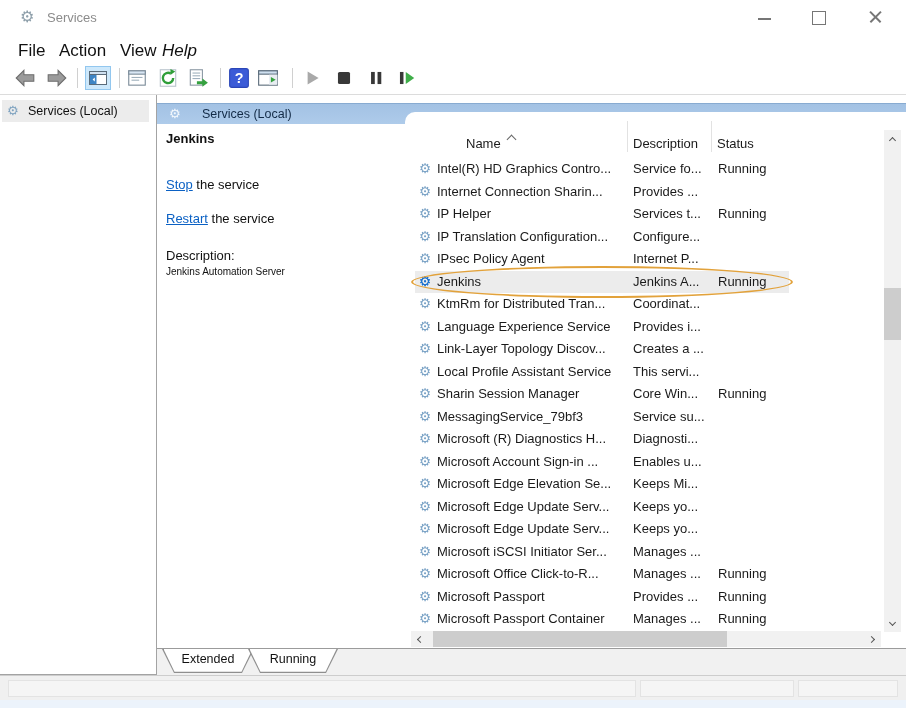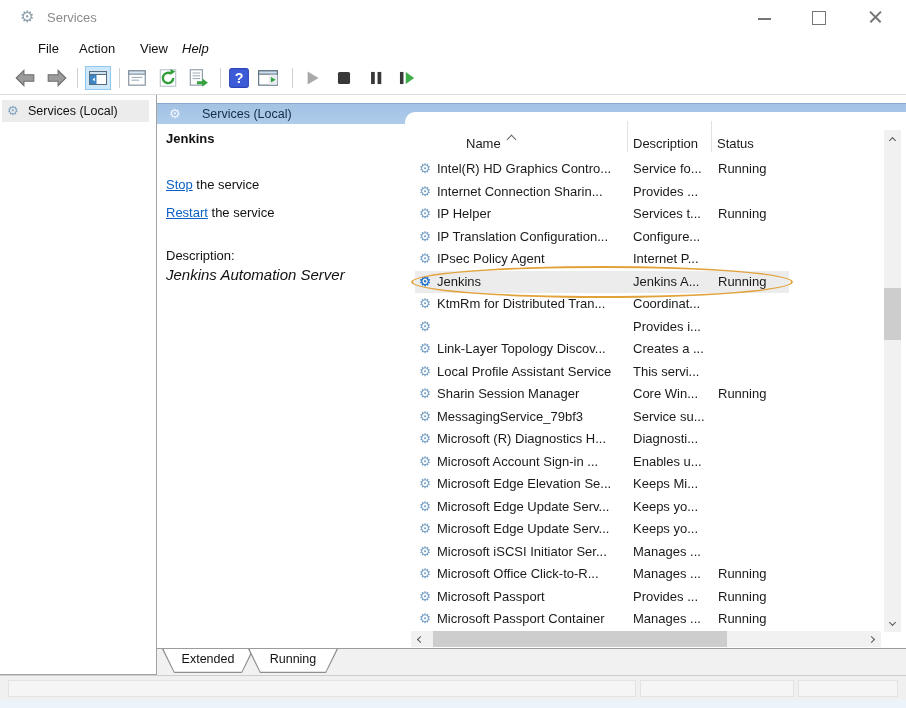--- a/index.html
+++ b/index.html
@@ -13,21 +13,21 @@
   .title-text{position:absolute;left:47px;top:10px;font-size:13px;color:#8c8c8c;}
   .winctl{position:absolute;top:5px;width:24px;height:24px;cursor:default;}
   .winctl.min{left:752px;} .winctl.max{left:806px;} .winctl.close{left:863px;}
   .winctl.min::before{content:"";position:absolute;left:6px;top:13px;width:13px;height:1.6px;background:#767676;}
   .winctl.max::before{content:"";position:absolute;left:6px;top:6px;width:12px;height:12px;border:1.4px solid #767676;}
   .winctl.close::before,.winctl.close::after{content:"";position:absolute;left:5px;top:11.4px;width:15px;height:1.5px;background:#767676;}
   .winctl.close::before{transform:rotate(45deg);} .winctl.close::after{transform:rotate(-45deg);}
 
   
   .menubar{position:absolute;left:0;top:36px;width:100%;height:26px;background:#fff;}
-  .menu-item{position:absolute;top:5px;font-size:13px;color:#111;margin-left:20px;}
+  .menu-item{position:absolute;top:5px;font-size:17px;color:#111;}
   .menu-item.m0{left:18px;} .menu-item.m1{left:59px;} .menu-item.m2{left:120px;} .menu-item.m3{left:162px;font-style:italic;}
 
   
   .toolbar{position:absolute;left:0;top:62px;width:100%;height:33px;background:#fff;border-bottom:1px solid #dcdcdc;}
   .tb{position:absolute;top:5px;width:22px;height:22px;}
   .tb svg{display:block;}
   .tb-sep{position:absolute;top:6px;width:1px;height:20px;background:#d0d0d0;}
   .tool-selected{background:#cde8fb;border:1px solid #92c7ef;width:26px;height:24px;top:4px;padding:1px 2px;}
 
   
@@ -35,24 +35,24 @@
   .tree-item{position:absolute;left:2px;top:5px;width:147px;height:22px;background:#ececec;}
   .tree-gear{position:absolute;left:5px;top:3px;font-family:"DejaVu Sans",sans-serif;font-size:13px;color:#7fa3c0;}
   .tree-label{position:absolute;left:26px;top:4px;font-size:12.5px;color:#111;}
 
   .blue-header{position:absolute;left:157px;top:103px;width:749px;height:21px;background:linear-gradient(#a3c2e4,#aecbea);border-top:1px solid #88abd1;}
   .bh-gear{position:absolute;left:12px;top:2px;font-family:"DejaVu Sans",sans-serif;font-size:13px;color:#f3f8fd;}
   .bh-text{position:absolute;left:45px;top:3px;font-size:12.5px;color:#132b47;}
 
   .svc-title{position:absolute;left:166px;top:131px;font-size:13px;font-weight:bold;color:#111;}
   .svc-link-line{position:absolute;left:166px;font-size:13px;color:#111;}
-  .ll0{top:177px;} .ll1{top:205px;}
+  .ll0{top:177px;} .ll1{top:211px;}
   .svc-link{color:#0b61c4;text-decoration:underline;cursor:pointer;}
   .desc-label{position:absolute;left:166px;top:248px;font-size:13px;color:#111;}
-  .desc-value{position:absolute;left:166px;top:266px;font-size:15px;color:#111;font-style:italic;}
+  .desc-value{position:absolute;left:166px;top:266px;font-size:10px;color:#111;}
 
   
   .list-panel{position:absolute;left:405px;top:112px;width:501px;height:536px;background:#fff;border-top-left-radius:10px;}
   .col-header{position:absolute;top:136px;font-size:13px;color:#1a1a1a;cursor:default;}
   .ch-name{left:425px;margin-left:41px;} .ch-desc{left:633px;} .ch-status{left:717px;}
   .col-sep{position:absolute;top:121px;width:1px;height:31px;background:#e2e2e2;}
   .cs1{left:627px;} .cs2{left:711px;}
   .sort-caret{position:absolute;left:508px;top:129px;}
 
   .chev{display:inline-block;width:7px;height:7px;border-left:1.5px solid #666;border-top:1.5px solid #666;}
@@ -281,20 +281,21 @@
 
   <div class="row">
     <span class="gear gear-glyph">⚙</span>
     <span class="c-name">KtmRm for Distributed Tran...</span>
     <span class="c-desc">Coordinat...</span>
     <span class="c-status"></span>
   </div>
 
   <div class="row">
     <span class="gear gear-glyph">⚙</span>
+    <span class="c-name">Language Experience Service</span>
     <span class="c-desc">Provides i...</span>
     <span class="c-status"></span>
   </div>
 
   <div class="row">
     <span class="gear gear-glyph">⚙</span>
     <span class="c-name">Link-Layer Topology Discov...</span>
     <span class="c-desc">Creates a ...</span>
     <span class="c-status"></span>
   </div>

